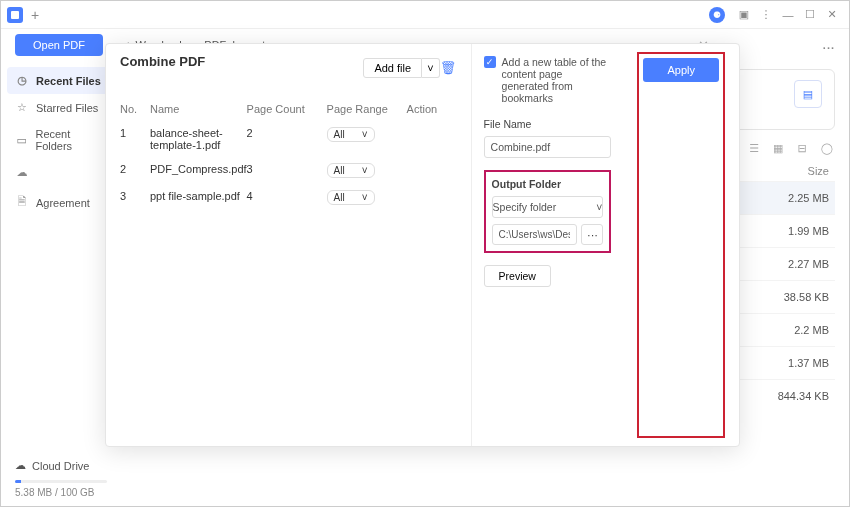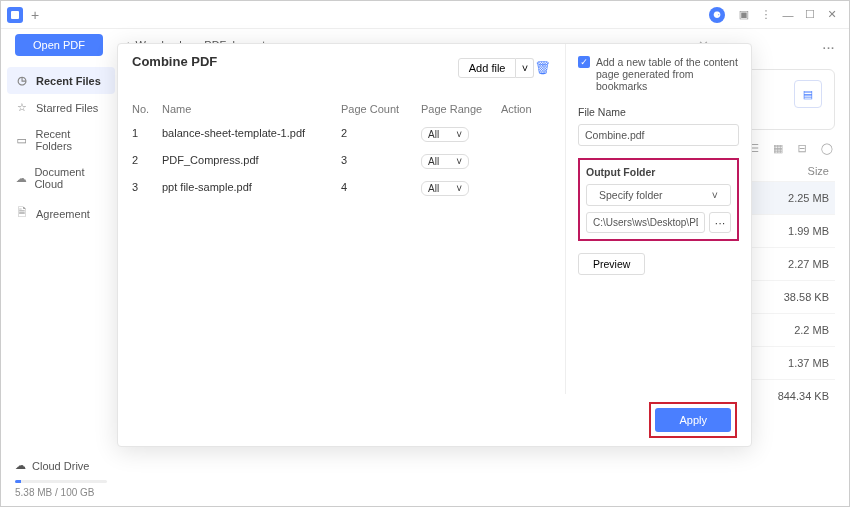--- a/index.html
+++ b/index.html
@@ -43,21 +43,21 @@
 .row .fwhen { width:140px; color:#666; }
 .row .fsize { width:70px; text-align:right; color:#555; }
 
 
 .cloudfoot { position:absolute; bottom:0; left:0; width:120px; padding:8px 14px; }
 .cloudfoot .cd { display:flex; gap:6px; align-items:center; color:#555; margin-bottom:8px;}
 .cloudfoot .bar { height:3px; background:#eee; border-radius:2px; overflow:hidden; }
 .cloudfoot .bar > div { height:100%; width:6%; background:#4a7fff; }
 
 
-.modal-wrap { position:absolute; left:116px; top:42px; width:635px; height:404px; background:#fff; border:1px solid #e5e5e5; border-radius:4px; box-shadow:0 4px 24px rgba(0,0,0,.12); display:flex; flex-direction:column; }
+.modal-wrap { position:absolute; left:104px; top:42px; width:635px; height:404px; background:#fff; border:1px solid #e5e5e5; border-radius:4px; box-shadow:0 4px 24px rgba(0,0,0,.12); display:flex; flex-direction:row; }
 .modal-body { display:flex; flex:1; overflow:hidden; }
 .modal-left { flex:1; padding:10px 14px; display:flex; flex-direction:column; }
 .modal-left h3 { font-size:13px; font-weight:600; margin-bottom:12px; }
 .modal-left .actions { display:flex; gap:0; margin-left:auto; align-items:center; }
 .addfile { display:flex; }
 .addfile button { border:1px solid #ddd; background:#fff; padding:3px 10px; font-size:11px; cursor:pointer; }
 .addfile button:first-child { border-radius:3px 0 0 3px; }
 .addfile button:last-child { border-left:0; border-radius:0 3px 3px 0; width:18px; padding:3px 0; }
 .trash { color:#4a7fff; cursor:pointer; font-size:13px; }
 .tbl { margin-top:16px; }
@@ -68,21 +68,21 @@
 .tbl .c-pc { width:80px; }
 .tbl .c-pr { width:80px; }
 .tbl .c-ac { width:50px; }
 .sel-sm { border:1px solid #ddd; border-radius:6px; padding:1px 6px; font-size:10px; display:inline-flex; align-items:center; gap:6px; cursor:pointer; width:48px; justify-content:space-between; }
 .modal-right { width:186px; border-left:1px solid #eee; padding:12px; }
 .chk { display:flex; gap:6px; font-size:10.5px; color:#555; margin-bottom:14px; }
 .chkbox { width:12px; height:12px; background:#4a7fff; display:inline-flex; align-items:center; justify-content:center; color:#fff; font-size:9px; border-radius:2px; flex-shrink:0;}
 .lbl { font-size:10.5px; color:#444; margin-bottom:6px; }
 .inp { width:100%; border:1px solid #ddd; border-radius:3px; padding:4px 6px; font-size:10.5px; color:#555; }
 .redbox { border:2px solid #be185d; padding:6px; margin-top:12px; }
-.selwide { width:100%; border:1px solid #ddd; border-radius:3px; padding:4px 12px; font-size:10.5px; color:#555; display:flex; justify-content:space-between; align-items:center; cursor:pointer; }
+.selwide { width:100%; border:1px solid #ddd; border-radius:3px; padding:4px 0; font-size:10.5px; color:#555; display:flex; justify-content:space-between; align-items:center; cursor:pointer; }
 .pathrow { display:flex; margin-top:6px; gap:4px; }
 .pathrow .inp { flex:1; font-size:10px; overflow:hidden; white-space:nowrap; }
 .dots { border:1px solid #ddd; border-radius:3px; width:22px; display:flex; align-items:center; justify-content:center; cursor:pointer; }
 .preview { margin-top:12px; border:1px solid #ddd; background:#fff; padding:4px 14px; font-size:10.5px; cursor:pointer; border-radius:3px; }
 .modal-foot { padding:8px 14px; display:flex; justify-content:flex-end; }
 .apply-wrap { border:2px solid #c23; padding:4px; }
 .apply { background:#4a7fff; color:#fff; border:none; border-radius:3px; padding:6px 24px; font-size:11px; cursor:pointer; }
 </style>
 </head>
 <body>
@@ -120,21 +120,20 @@
     <div class="item">
         <span class="icon">☆</span>
         <span>Starred Files</span>
       </div>
     <div class="item">
         <span class="icon">▭</span>
         <span>Recent Folders</span>
       </div>
     <div class="item">
         <span class="icon">☁</span>
-        <span>Document Cloud</span>
       </div>
     <div class="item">
         <span class="icon">🗎</span>
         <span>Agreement</span>
       </div>
   </div>
 
   <div class="rightbg">
     <div class="cards">
       <div class="card">

